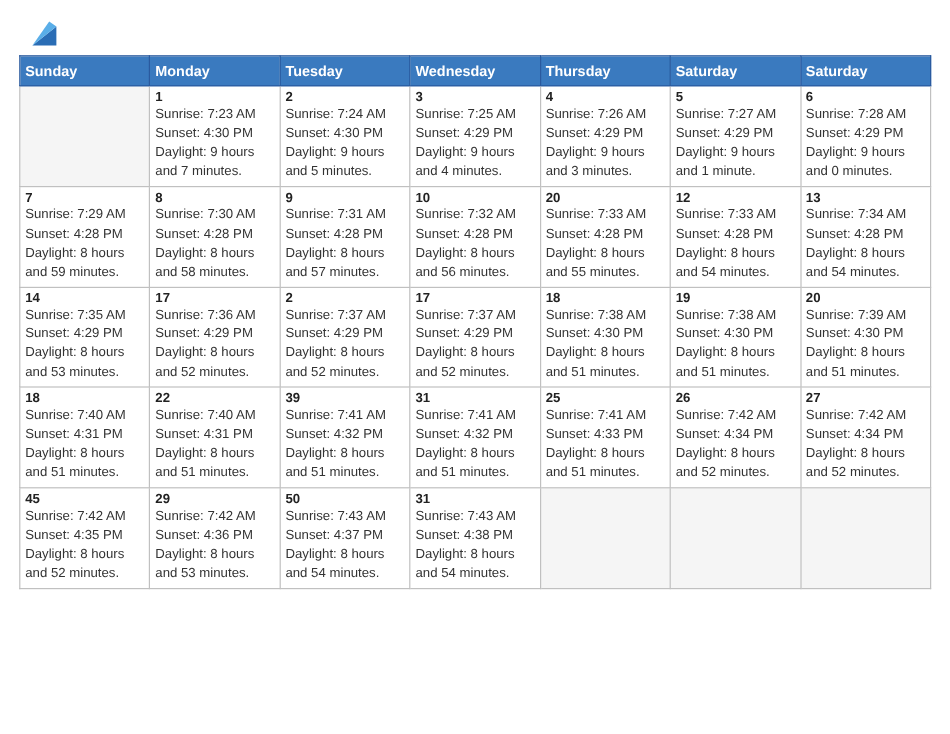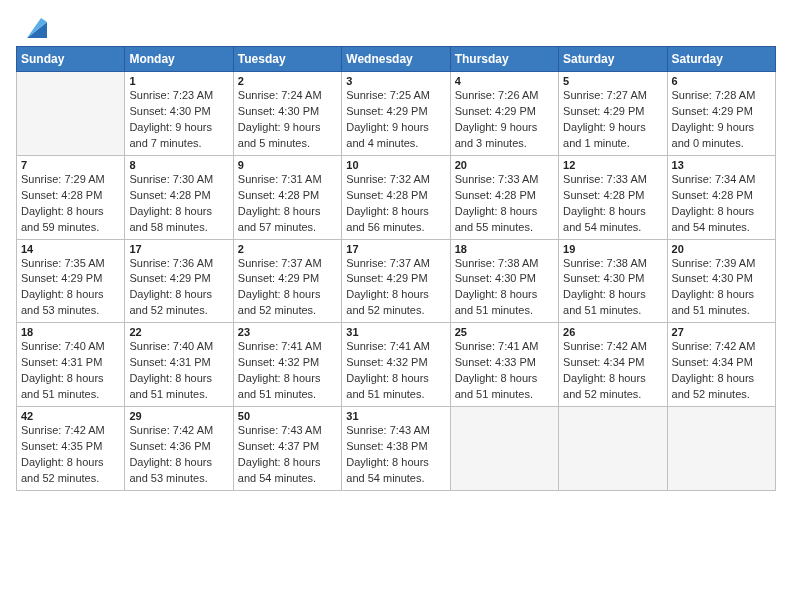--- a/index.html
+++ b/index.html
@@ -207,21 +207,21 @@
         <tr>
           <td>
             <span class="day-number">18</span>
 <div class="day-info">Sunrise: 7:40 AM<br>Sunset: 4:31 PM<br>Daylight: 8 hours and 51 minutes.</div>
           </td>
           <td>
             <span class="day-number">22</span>
 <div class="day-info">Sunrise: 7:40 AM<br>Sunset: 4:31 PM<br>Daylight: 8 hours and 51 minutes.</div>
           </td>
           <td>
-            <span class="day-number">23</span>
+            <span class="day-number">39</span>
 <div class="day-info">Sunrise: 7:41 AM<br>Sunset: 4:32 PM<br>Daylight: 8 hours and 51 minutes.</div>
           </td>
           <td>
             <span class="day-number">31</span>
 <div class="day-info">Sunrise: 7:41 AM<br>Sunset: 4:32 PM<br>Daylight: 8 hours and 51 minutes.</div>
           </td>
           <td>
             <span class="day-number">25</span>
 <div class="day-info">Sunrise: 7:41 AM<br>Sunset: 4:33 PM<br>Daylight: 8 hours and 51 minutes.</div>
           </td>
@@ -229,21 +229,21 @@
             <span class="day-number">26</span>
 <div class="day-info">Sunrise: 7:42 AM<br>Sunset: 4:34 PM<br>Daylight: 8 hours and 52 minutes.</div>
           </td>
           <td>
             <span class="day-number">27</span>
 <div class="day-info">Sunrise: 7:42 AM<br>Sunset: 4:34 PM<br>Daylight: 8 hours and 52 minutes.</div>
           </td>
         </tr>
         <tr>
           <td>
-            <span class="day-number">42</span>
+            <span class="day-number">45</span>
 <div class="day-info">Sunrise: 7:42 AM<br>Sunset: 4:35 PM<br>Daylight: 8 hours and 52 minutes.</div>
           </td>
           <td>
             <span class="day-number">29</span>
 <div class="day-info">Sunrise: 7:42 AM<br>Sunset: 4:36 PM<br>Daylight: 8 hours and 53 minutes.</div>
           </td>
           <td>
             <span class="day-number">50</span>
 <div class="day-info">Sunrise: 7:43 AM<br>Sunset: 4:37 PM<br>Daylight: 8 hours and 54 minutes.</div>
           </td>

